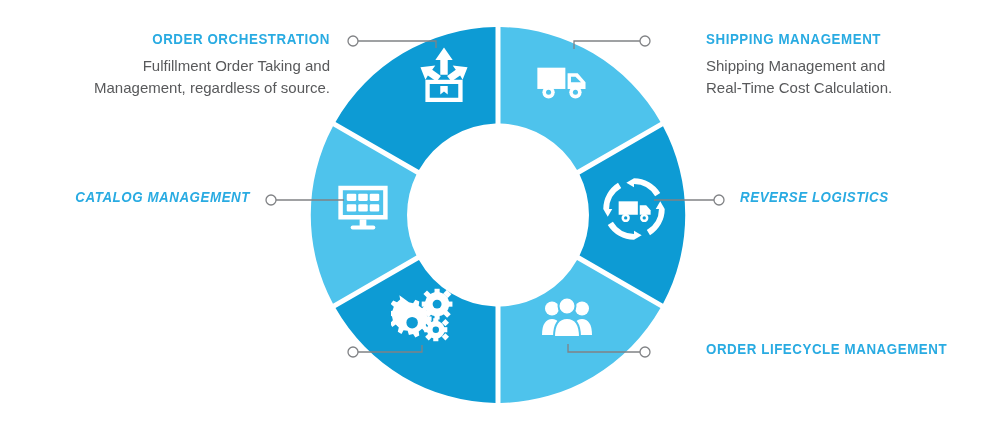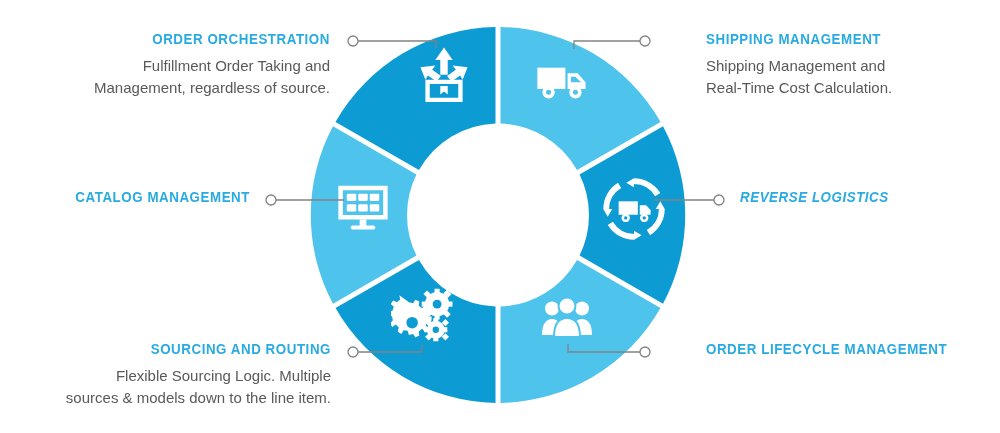--- a/index.html
+++ b/index.html
@@ -49,21 +49,21 @@
     color: #58595B;
     line-height: 1.45;
     margin-top: 7px;
     white-space: pre-line;
   }
   .align-right { text-align: right; }
   .align-left  { text-align: left; margin-left: 44px; }
 
   
   #lbl-order-orchestration { left: 50px;  top: 32px;  width: 272px; }
-  #lbl-catalog-management  { left: 20px;  top: 190px; width: 222px; }
+  #lbl-catalog-management  { left: 20px;  top: 190px; width: 222px; font-style: italic; }
   #lbl-sourcing-routing    { left: 40px;  top: 342px; width: 283px; }
   #lbl-shipping-management { left: 654px; top: 32px;  width: 300px; }
   #lbl-reverse-logistics   { left: 688px; top: 190px; width: 300px; font-style: italic; }
   #lbl-order-lifecycle     { left: 654px; top: 342px; width: 320px; }
 </style>
 </head>
 <body>
 
 <div id="stage">
 
@@ -268,23 +268,18 @@
   </div>
 
   <div class="label-block align-right" id="lbl-catalog-management">
     <div class="label-title left">CATALOG MANAGEMENT</div>
   </div>
 
   <div class="label-block align-left" id="lbl-reverse-logistics">
     <div class="label-title right">REVERSE LOGISTICS</div>
   </div>
 
-  <div class="label-block align-right" id="lbl-sourcing-routing">
-    <div class="label-title left">SOURCING AND ROUTING</div>
-    <div class="label-desc">Flexible Sourcing Logic. Multiple
-sources &amp; models down to the line item.</div>
-  </div>
 
   <div class="label-block align-left" id="lbl-order-lifecycle">
     <div class="label-title right">ORDER LIFECYCLE MANAGEMENT</div>
   </div>
 
 </div>
 
 </body></html>

